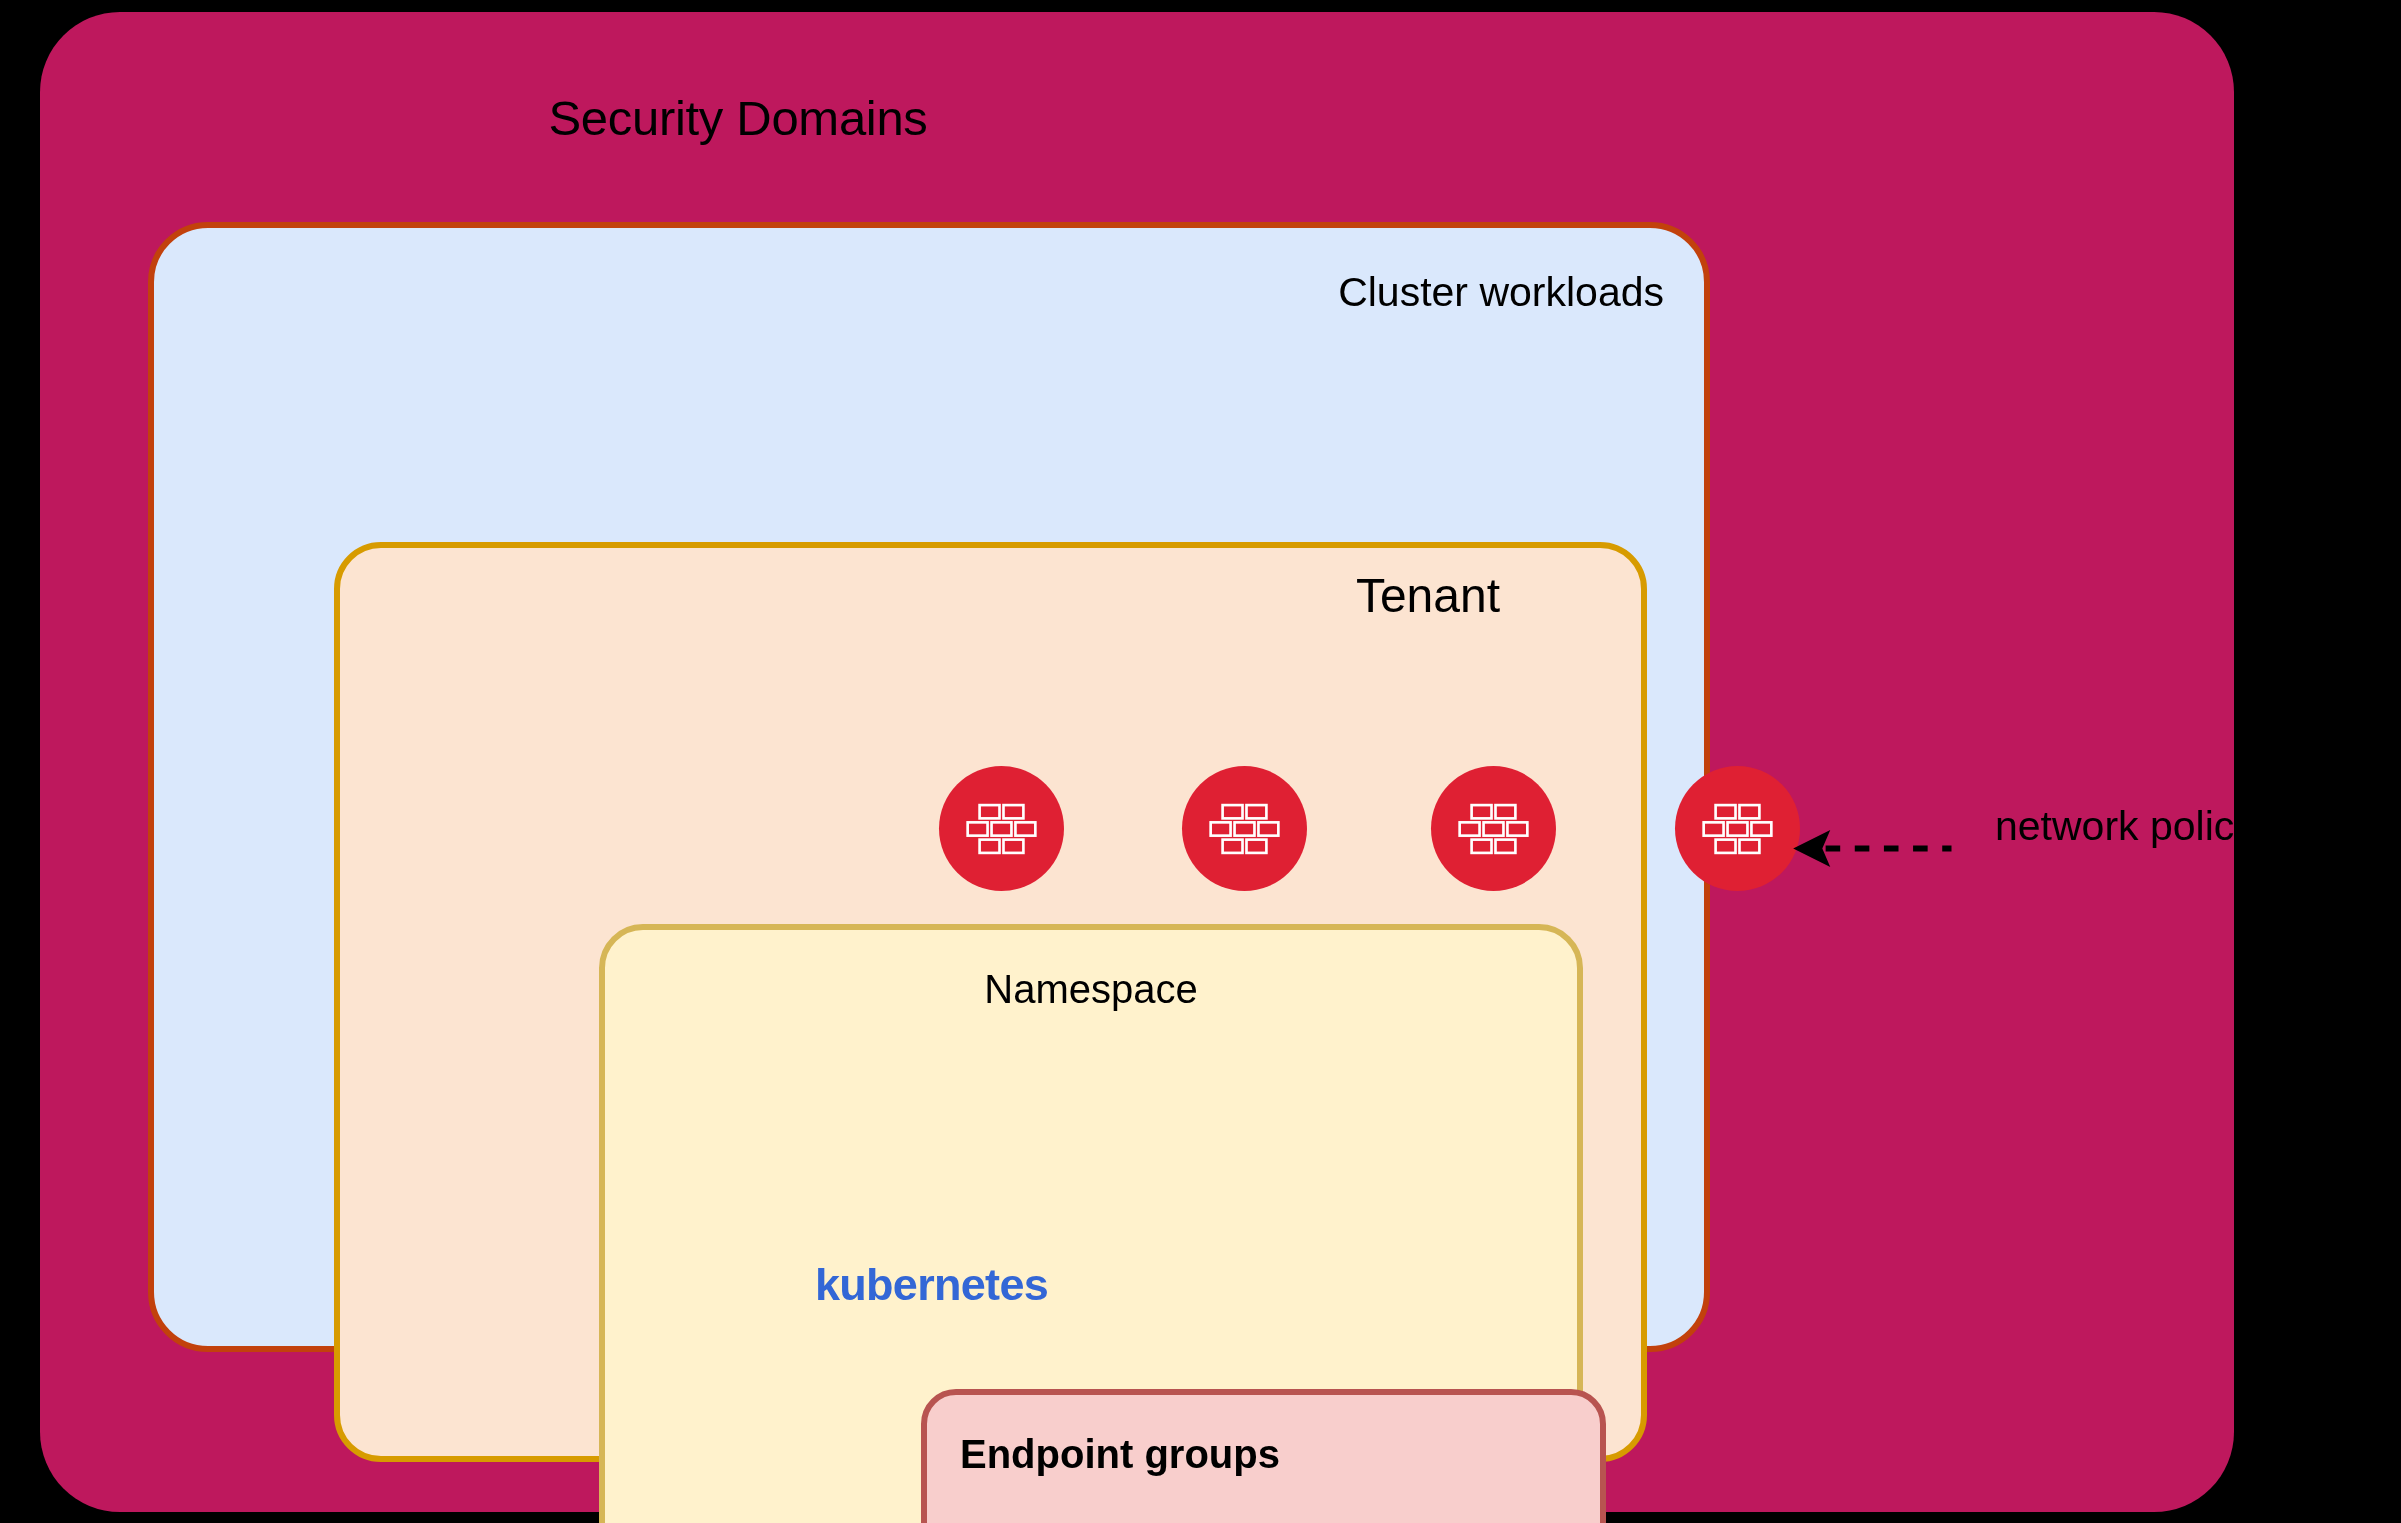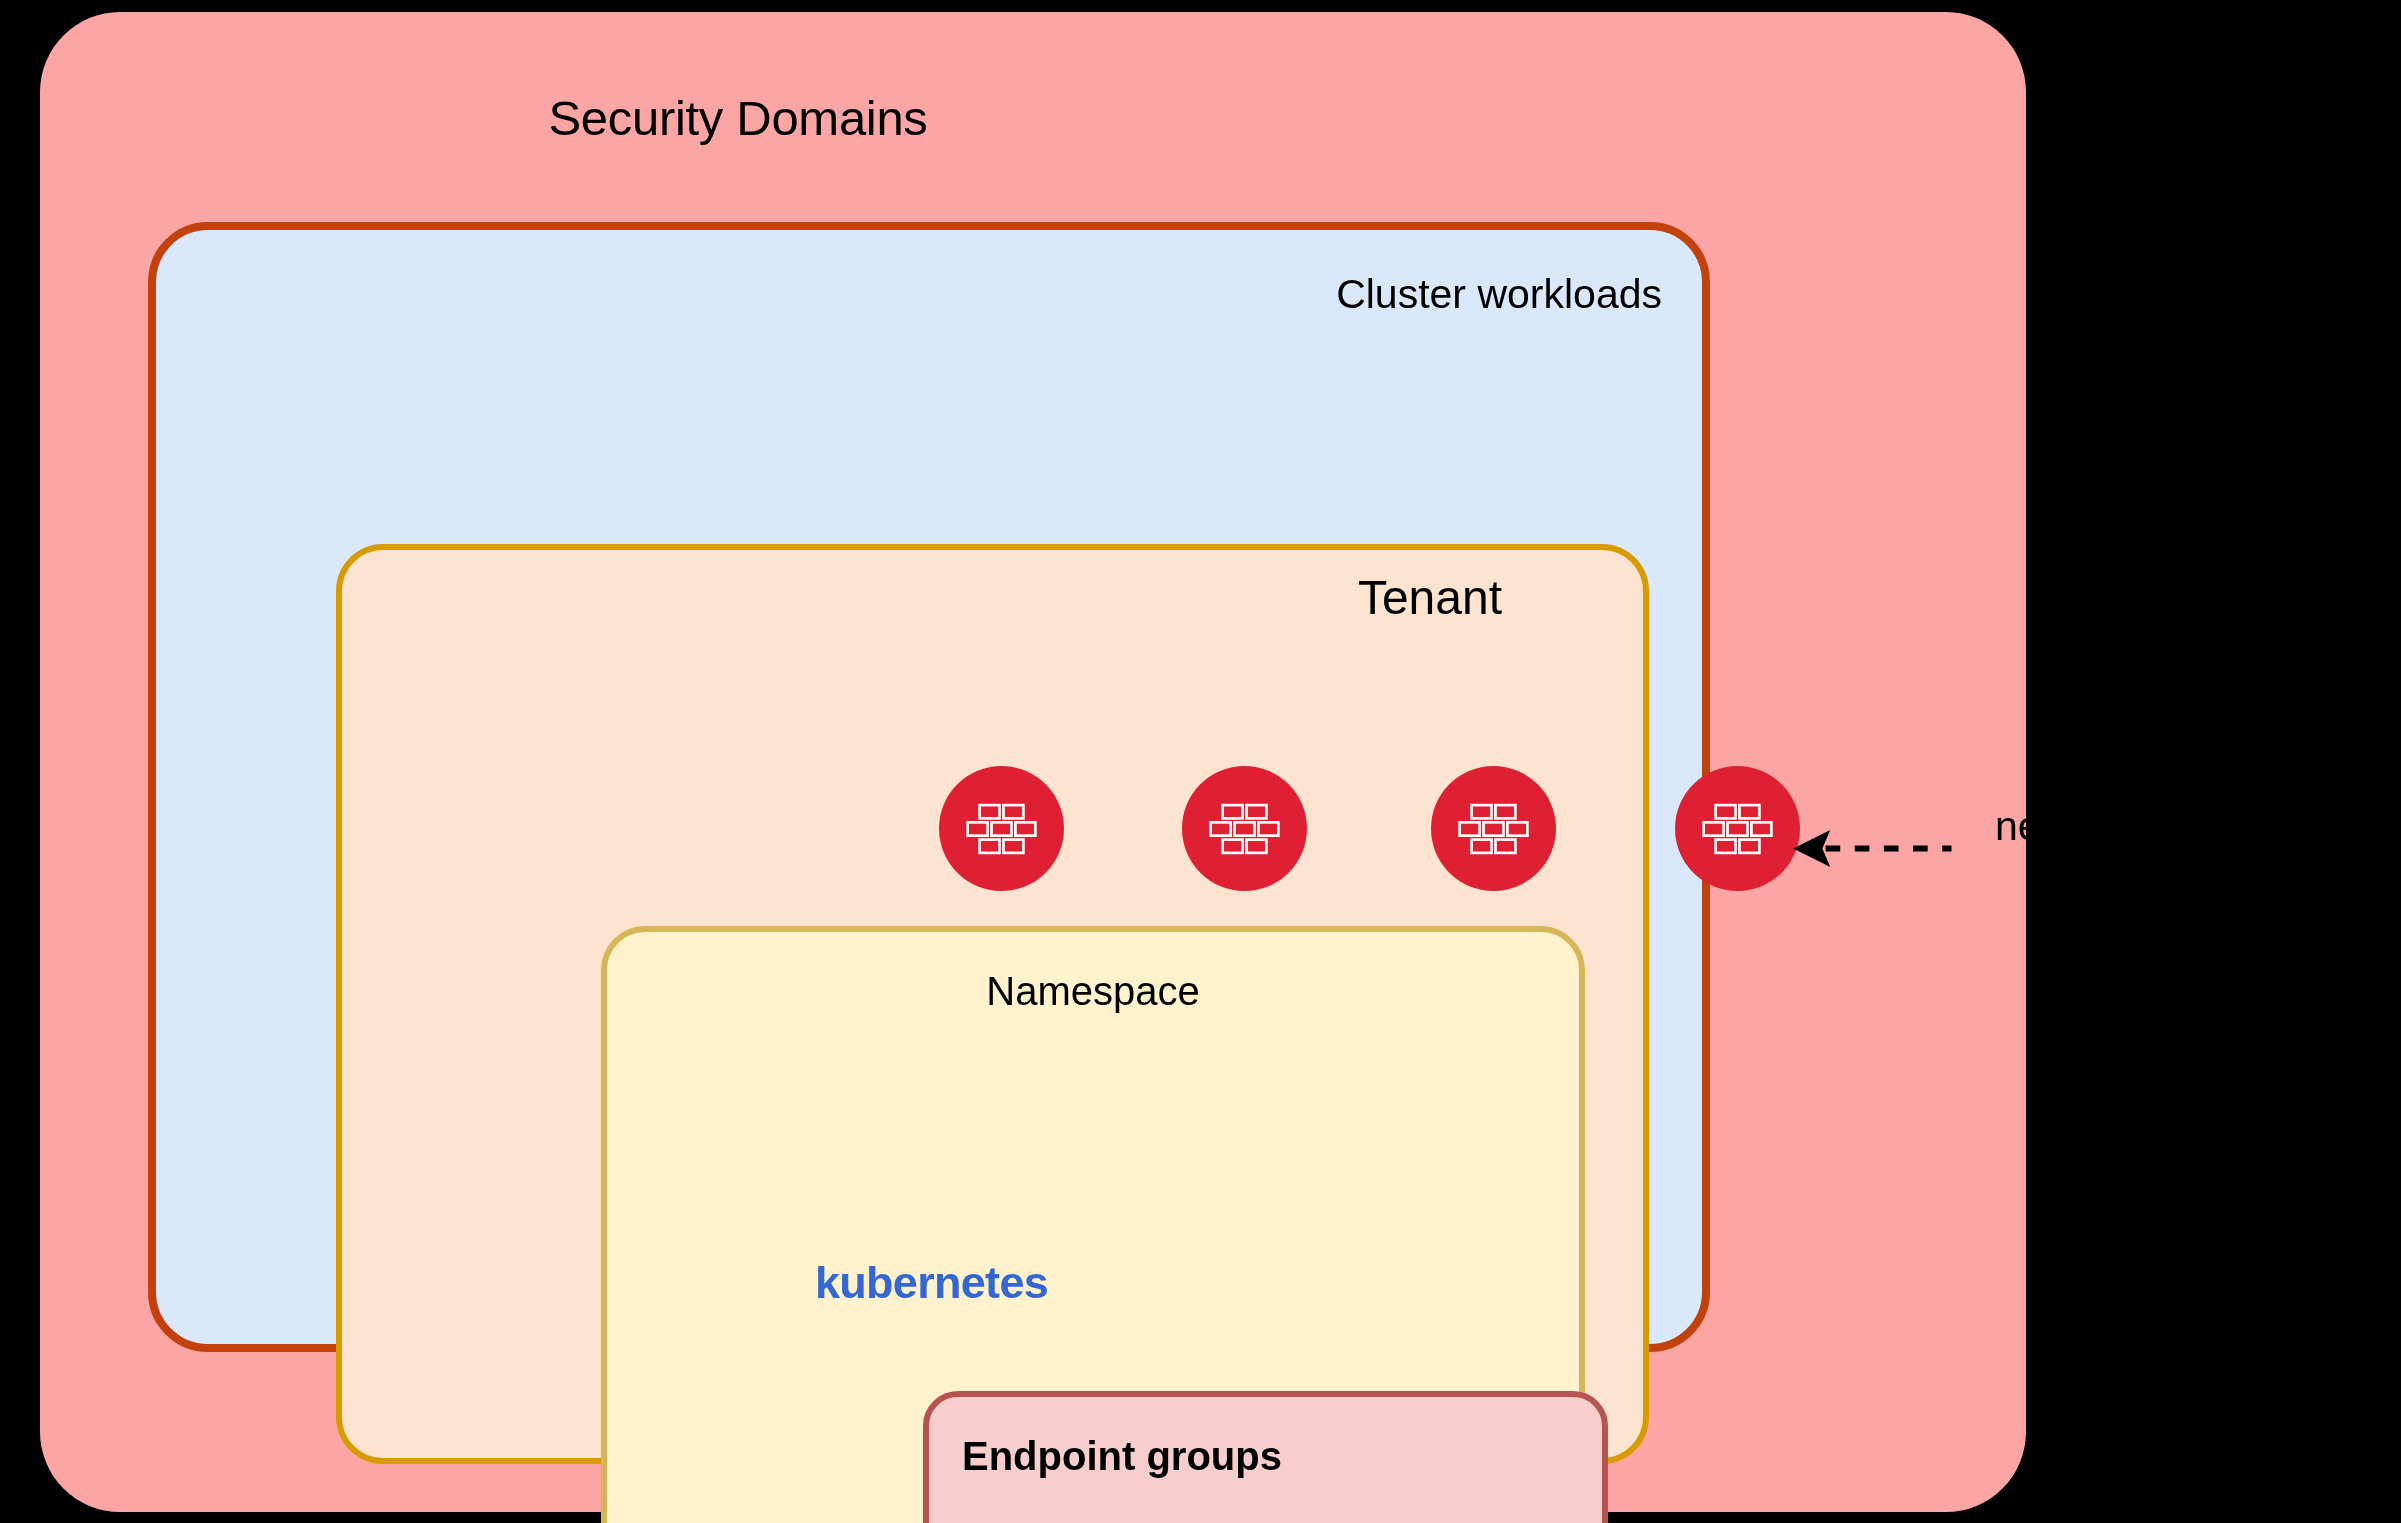--- a/index.html
+++ b/index.html
@@ -19,23 +19,23 @@
     width: 2401px;
     height: 1524px;
     background: #000000;
   }
 
   
   .sec-domains {
     position: absolute;
     left: 40px;
     top: 12px;
-    width: 1986px;
+    width: 2194px;
     height: 1500px;
-    background: #fca5a5;
+    background: #be185d;
     border-radius: 80px;
     box-sizing: border-box;
   }
 
   .sec-domains-title {
     position: absolute;
     left: 0;
     top: 78px;
     width: 1396px;
     text-align: center;
@@ -46,21 +46,21 @@
   }
 
   
   .cluster-box {
     position: absolute;
     left: 108px;
     top: 210px;
     width: 1562px;
     height: 1130px;
     background: #DAE8FC;
-    border: 8px solid #c2410c;
+    border: 6px solid #c2410c;
     border-radius: 60px;
     box-sizing: border-box;
   }
   .cluster-label {
     position: absolute;
     right: 40px;
     top: 41px;
     font-size: 41px;
     color: #000000;
     white-space: nowrap;

